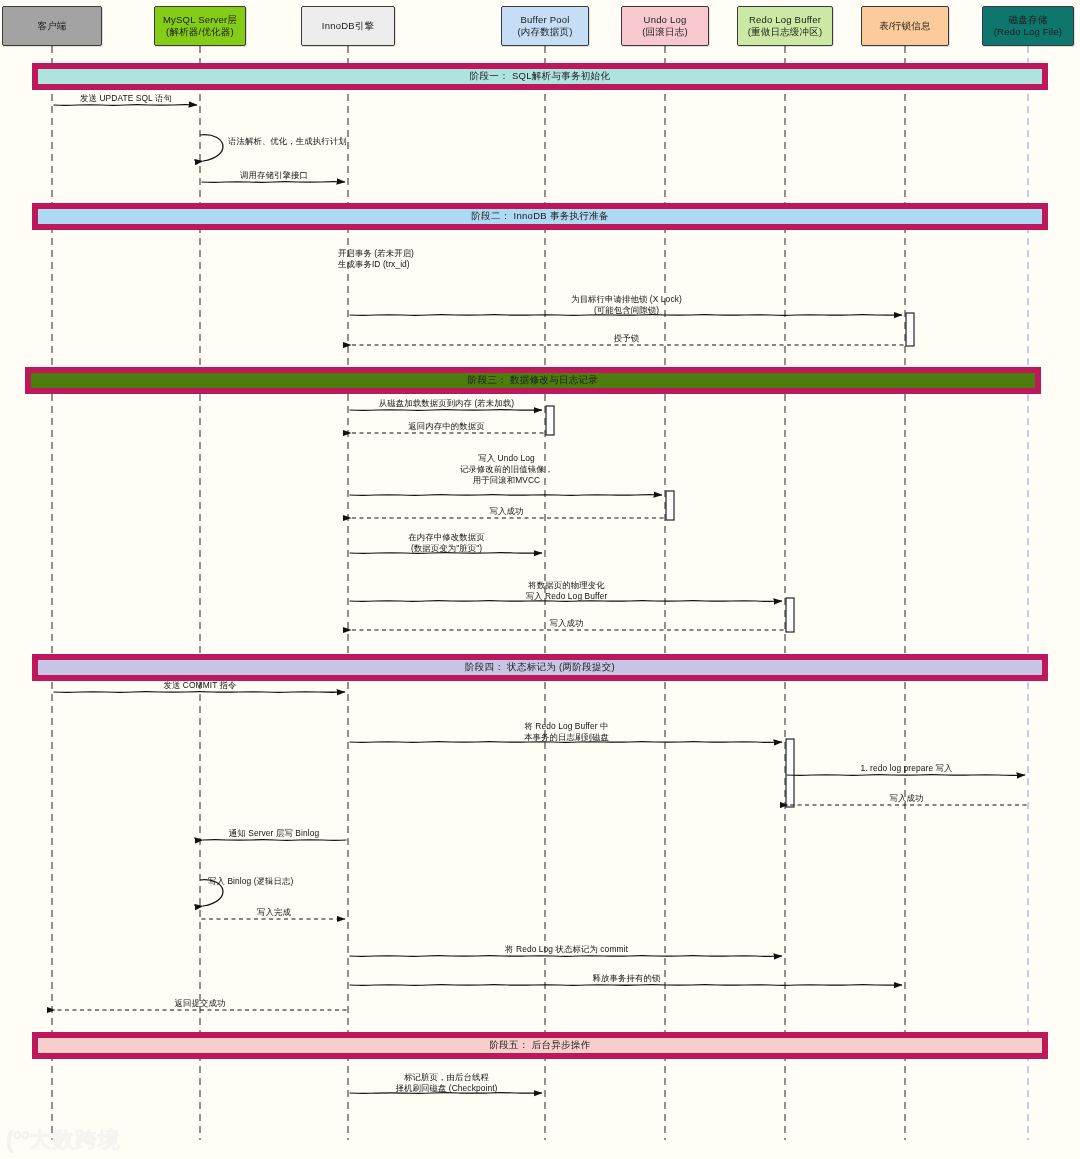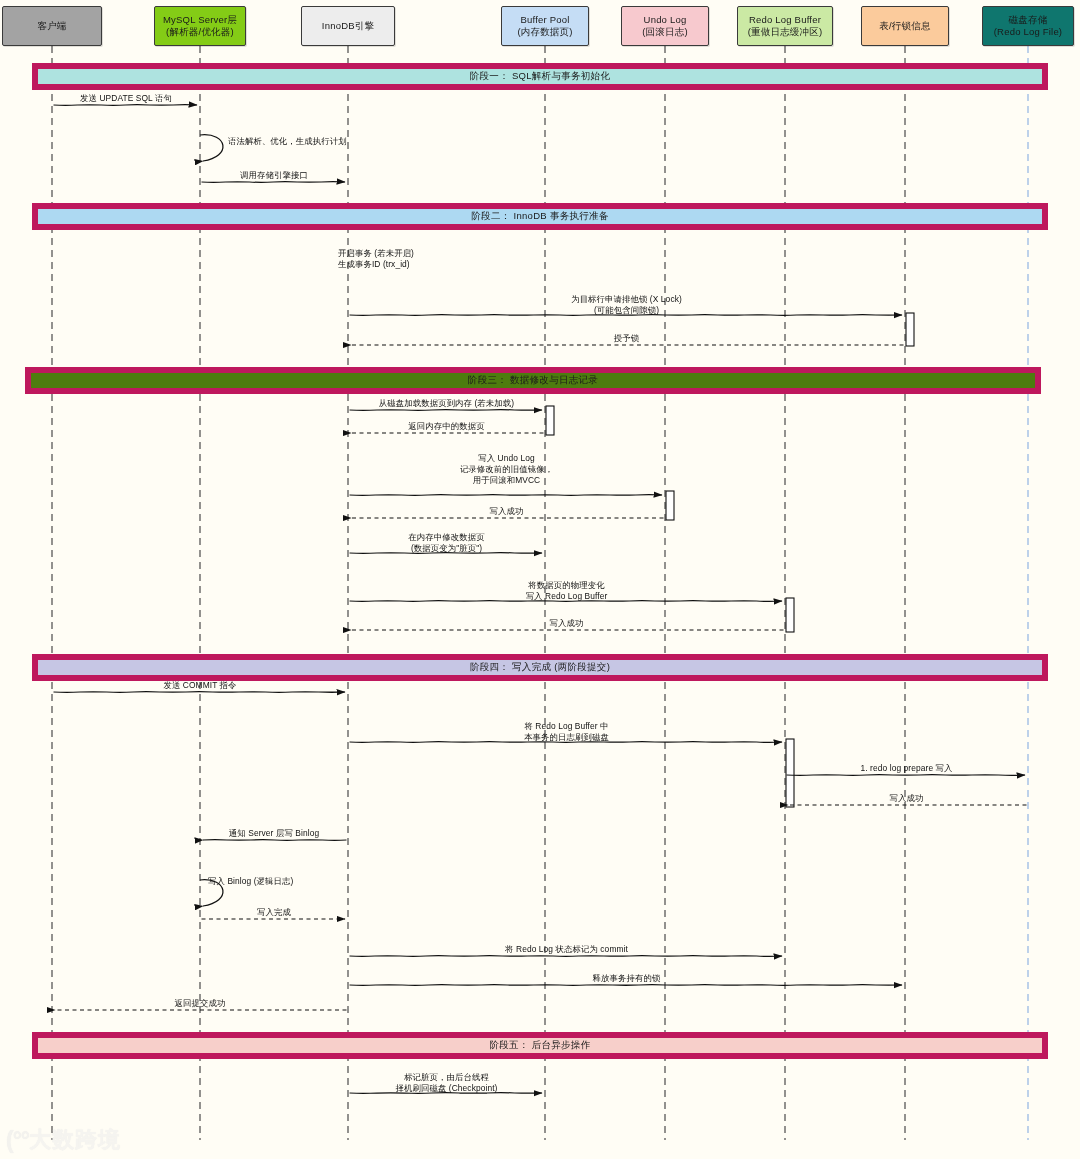--- a/index.html
+++ b/index.html
@@ -154,21 +154,21 @@
       <div class="actor-box" style="left: 737px; top: 6px; width: 96px; height: 40px; background: rgb(203, 233, 164);">Redo Log Buffer
 (重做日志缓冲区)</div>
       <div class="actor-box" style="left: 861px; top: 6px; width: 88px; height: 40px; background: rgb(251, 203, 156);">表/行锁信息</div>
       <div class="actor-box" style="left: 982px; top: 6px; width: 92px; height: 40px; background: #0f766e; text-align: center;">磁盘存储
 (Redo Log File)</div>
     </div>
   <div id="phase-layer">
       <div class="phase-bar" style="left: 32px; top: 55px; width: 1016px; height: 27px; background: rgb(174, 227, 224);">阶段一： SQL解析与事务初始化</div>
       <div class="phase-bar" style="left: 32px; top: 195px; width: 1016px; height: 27px; background: rgb(173, 217, 242);">阶段二： InnoDB 事务执行准备</div>
       <div class="phase-bar" style="left: 25px; top: 359px; width: 1016px; height: 27px; background: #4d7c0f;">阶段三： 数据修改与日志记录</div>
-      <div class="phase-bar" style="left: 32px; top: 646px; width: 1016px; height: 27px; background: rgb(198, 198, 228);">阶段四： 写入完成 (两阶段提交)</div>
+      <div class="phase-bar" style="left: 32px; top: 646px; width: 1016px; height: 27px; background: rgb(198, 198, 228);">阶段四： 状态标记为 (两阶段提交)</div>
       <div class="phase-bar" style="left: 32px; top: 1024px; width: 1016px; height: 27px; background: rgb(247, 207, 202);">阶段五： 后台异步操作</div>
     </div>
   <div id="label-layer">
       <div class="msg-label" style="top: 93px; left: 126px;">发送 UPDATE SQL 语句</div>
       <div class="msg-label left" style="top: 136px; left: 228px;">语法解析、优化，生成执行计划</div>
       <div class="msg-label" style="top: 170px; left: 274px;">调用存储引擎接口</div>
       <div class="msg-label left" style="top: 248px; left: 338px;">开启事务 (若未开启)
 生成事务ID (trx_id)</div>
       <div class="msg-label" style="top: 294px; left: 626.5px;">为目标行申请排他锁 (X Lock)
 (可能包含间隙锁)</div>

